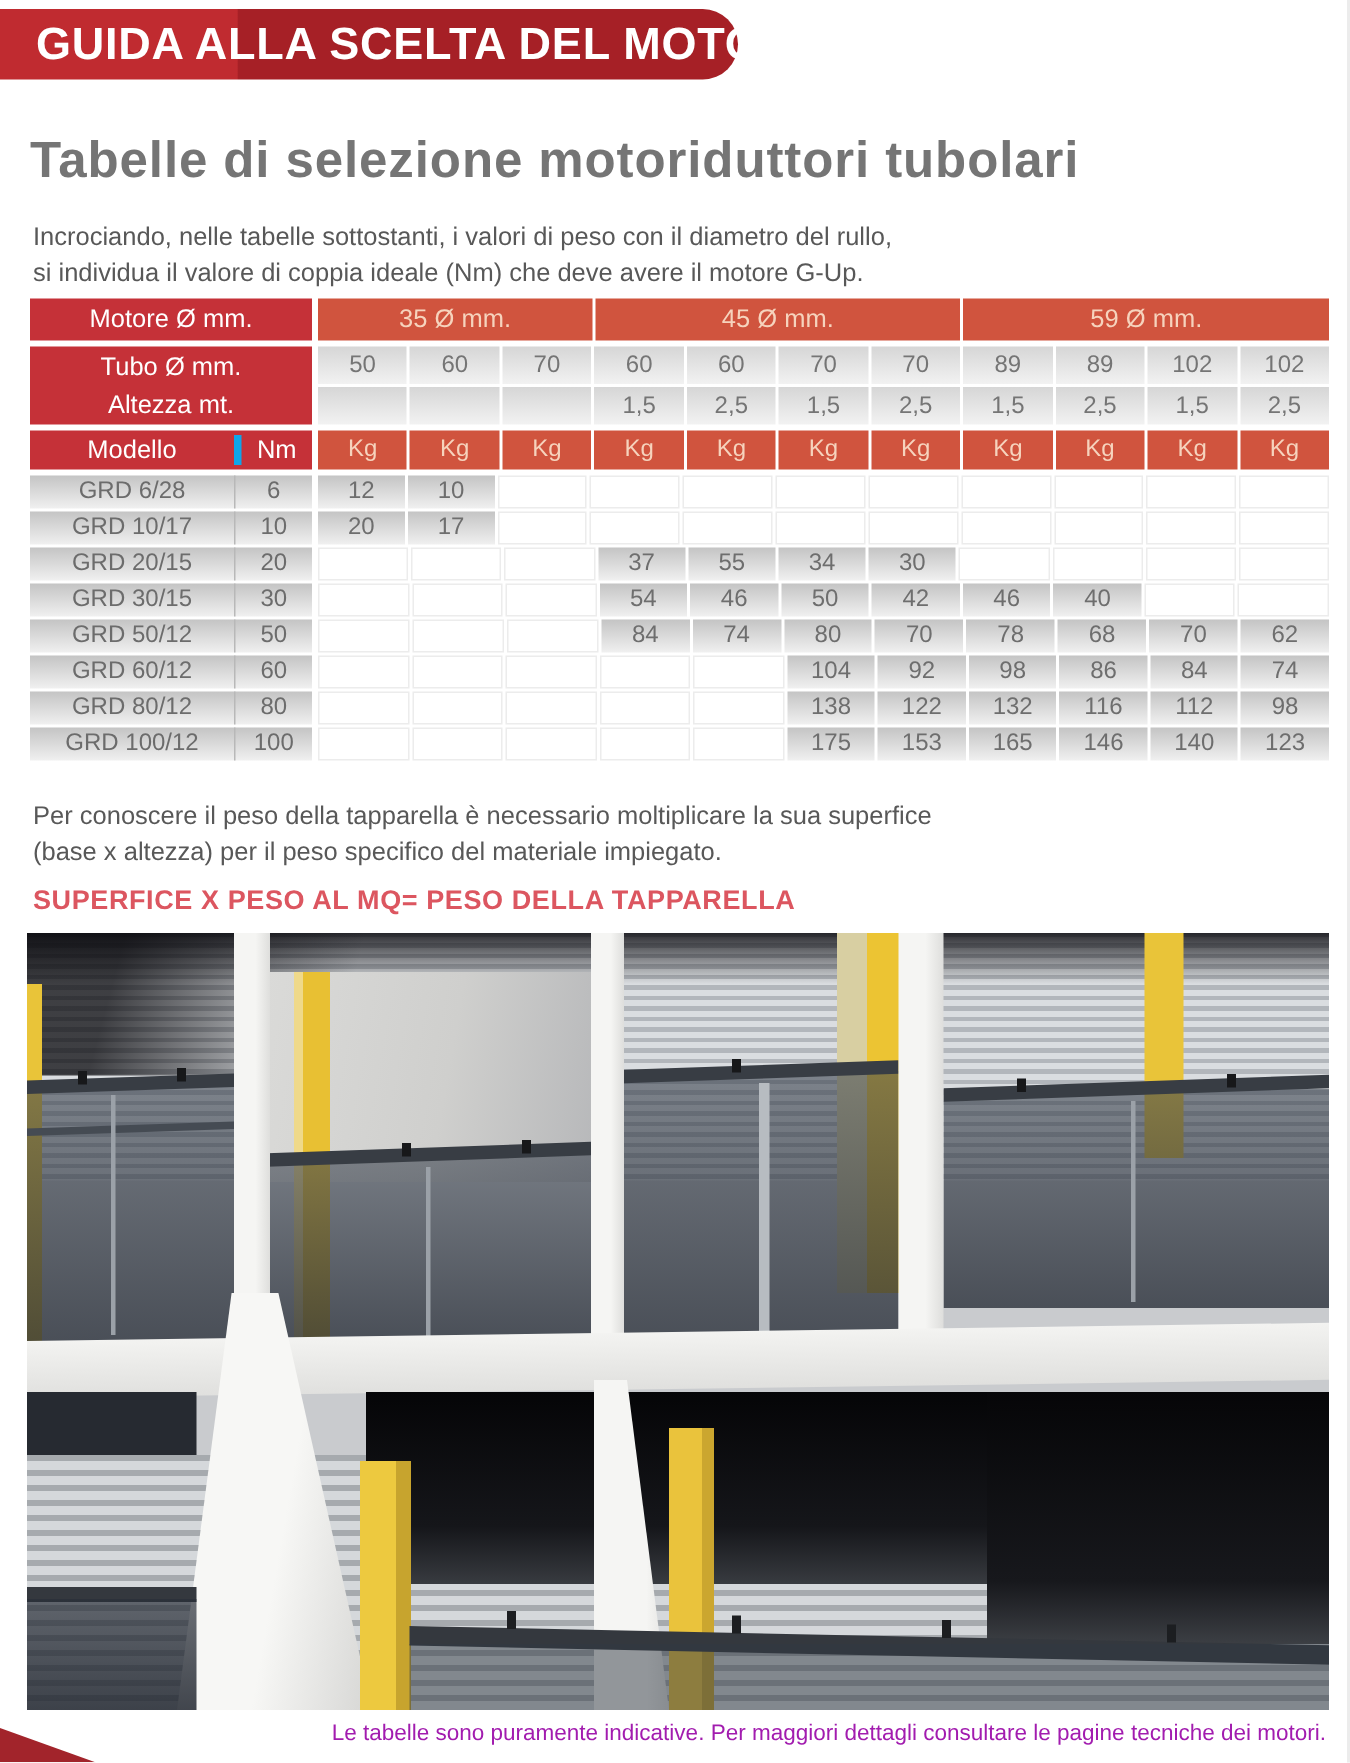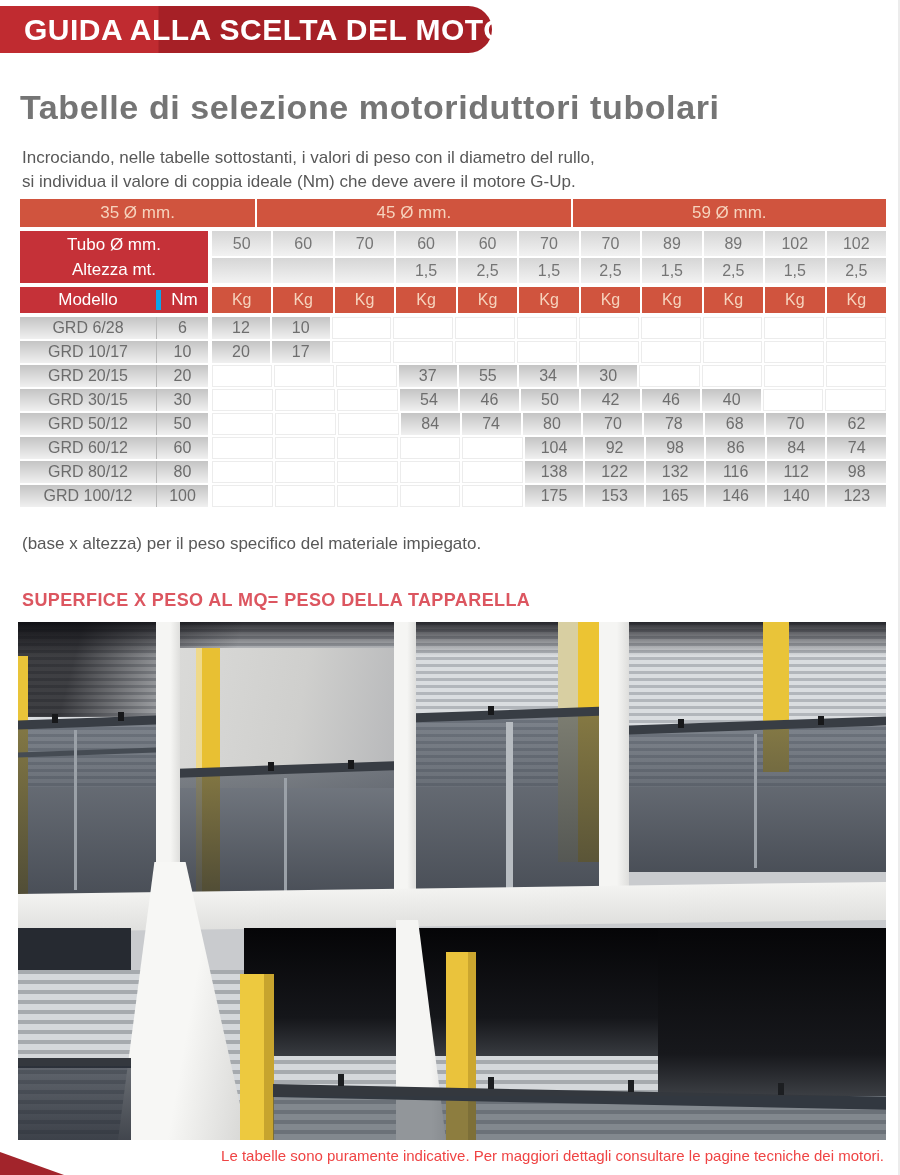--- a/index.html
+++ b/index.html
@@ -28,21 +28,21 @@
     font-size:34px; font-weight:bold; color:#757575; letter-spacing:.6px;
   }
   .intro { position:absolute; left:22px; top:146px; font-size:17px; color:#585858; line-height:24px; }
   .note  { position:absolute; left:22px; top:532px; font-size:17px; color:#585858; line-height:24px; }
   .formula {
     position:absolute; left:22px; top:590px;
     font-size:18px; color:#dc5660; letter-spacing:.4px; font-weight:700;
   }
   .caption {
     position:absolute; right:14px; top:1147px;
-    font-size:15px; color:#ef4444;
+    font-size:15px; color:#a21caf;
   }
   .corner-tri {
     position:absolute; left:0; bottom:0; width:64px; height:23px;
     background:#a2242b; clip-path:polygon(0 0,100% 100%,0 100%);
   }
 
   
   .seltable { position:absolute; left:20px; top:199px; width:866px; }
   .flexrow { display:flex; margin-bottom:4px; }
   .labelcol { width:188px; margin-right:4px; flex:none; }
@@ -169,20 +169,21 @@
 <div class="subtitle">Tabelle di selezione motoriduttori tubolari</div>
 
 <div class="intro">
   <div>Incrociando, nelle tabelle sottostanti, i valori di peso con il diametro del rullo,</div>
   <div>si individua il valore di coppia ideale (Nm) che deve avere il motore G-Up.</div>
 </div>
 
 <div class="seltable">
 
   <div class="flexrow h1row">
+    <div class="labelcol redcell">Motore Ø mm.</div>
     <div class="datacols">
         <div class="cell orange grpcell" style="flex: 3 1 0%;">35 Ø mm.</div>
         <div class="cell orange grpcell" style="flex: 4 1 0%;">45 Ø mm.</div>
         <div class="cell orange grpcell" style="flex: 4 1 0%;">59 Ø mm.</div>
       </div>
   </div>
 
   <div class="flexrow h2block">
     <div class="labelcol redcell">
       <div>Tubo Ø mm.</div>
@@ -385,20 +386,21 @@
           <div class="cell dcell filled">165</div>
           <div class="cell dcell filled">146</div>
           <div class="cell dcell filled">140</div>
           <div class="cell dcell filled">123</div>
         </div>
       </div>
     </div>
 </div>
 
 <div class="note">
+  <div>Per conoscere il peso della tapparella è necessario moltiplicare la sua superfice</div>
   <div>(base x altezza) per il peso specifico del materiale impiegato.</div>
 </div>
 
 <div class="formula">SUPERFICE X PESO AL MQ= PESO DELLA TAPPARELLA</div>
 
 <div class="photo">
   <div class="stripes-top"></div>
   <div class="ceiling"></div>
   <div class="corner-shadow"></div>
   <div class="bay2wall"></div>

